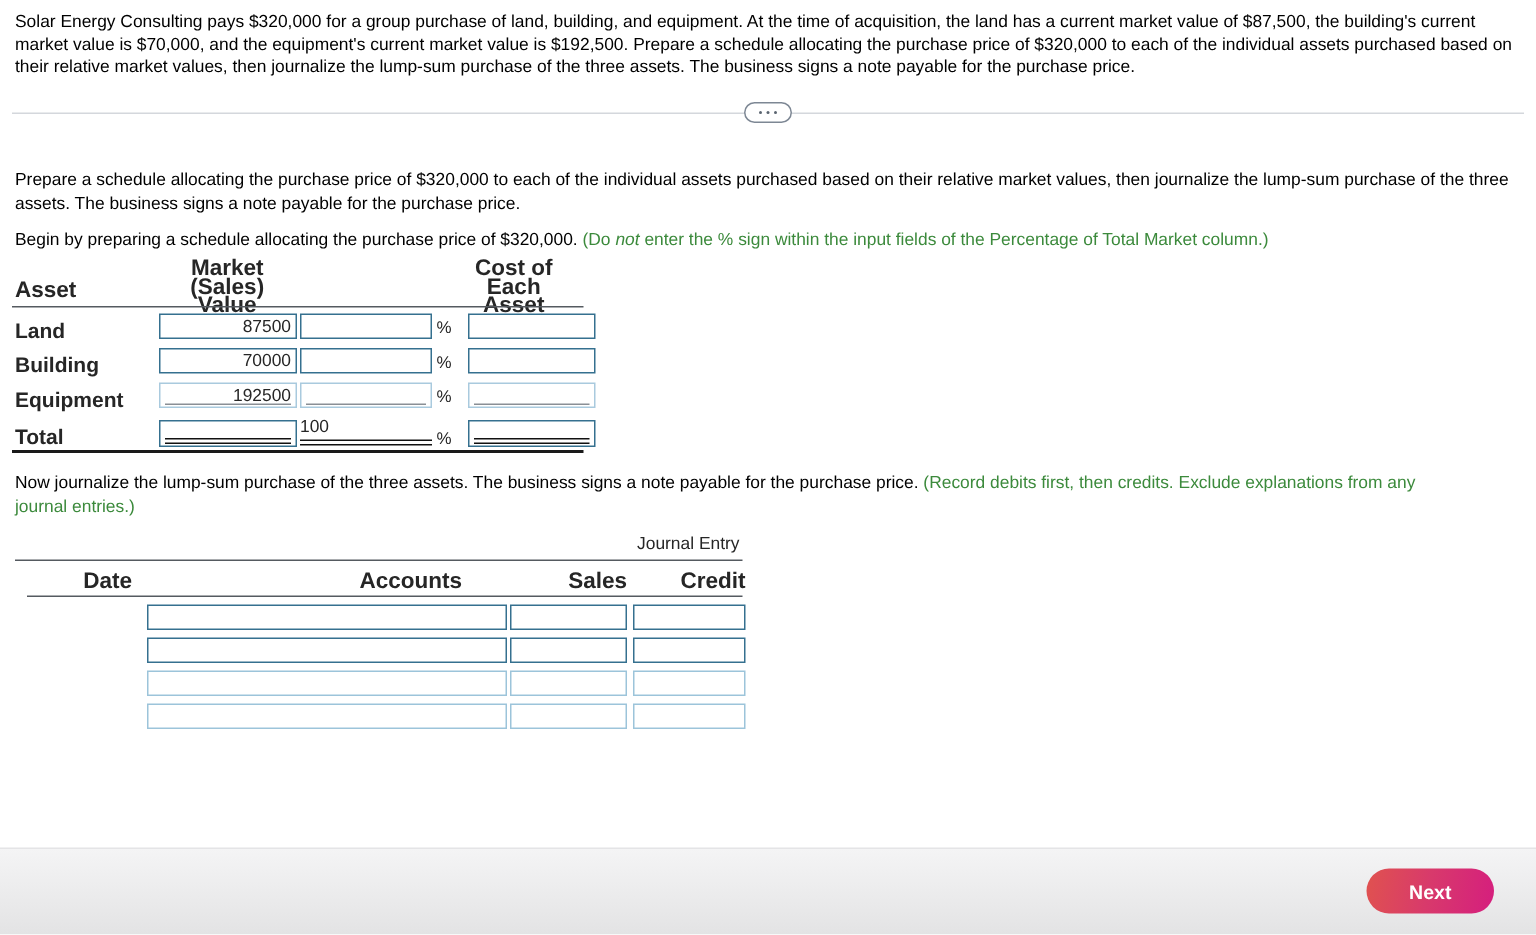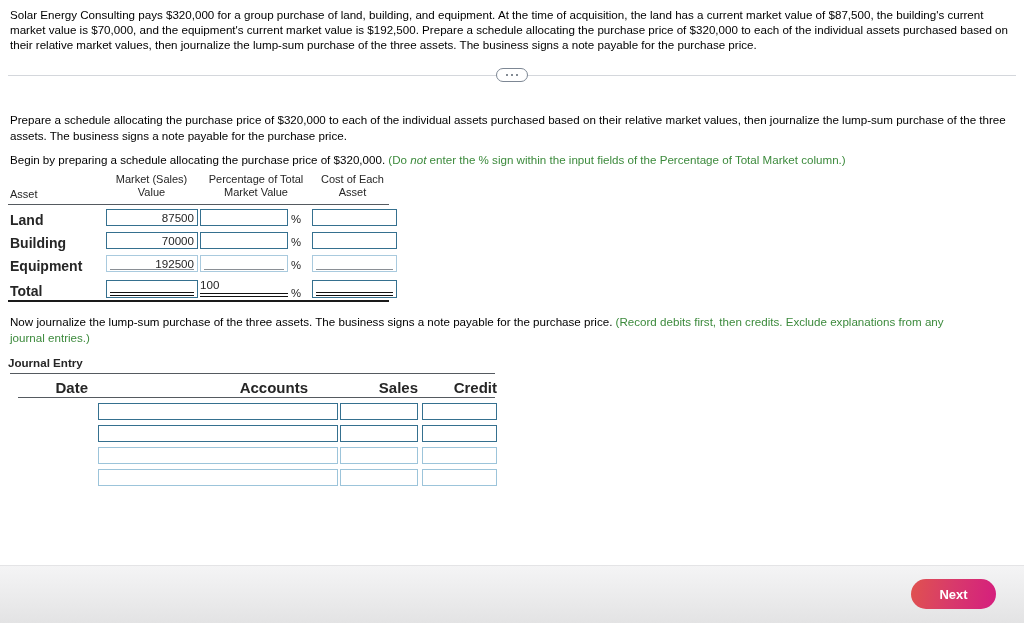--- a/index.html
+++ b/index.html
@@ -79,31 +79,31 @@
     position: absolute;
     left: 8px; top: 173px;
     width: 400px;
   }
   .alloc-head {
     position: relative;
     height: 30px;
   }
   .ah {
     position: absolute;
-    font-size: 11px;
-    font-weight: normal;
+    font-size: 15px;
+    font-weight: bold;
     color: #262626;
     text-align: center;
     line-height: 12.5px;
     top: 0;
   }
   .ah-asset { left: 2px; top: 15px; text-align: left; width: 70px; }
   .ah-mkt  { left: 96px; width: 95px; }
   .ah-pct  { left: 191px; width: 114px; }
-  .ah-cost { left: 302px; width: 85px; }
+  .ah-cost { left: 292px; width: 85px; }
 
   .alloc-rule-top {
     position: absolute;
     left: 0px; top: 31px;
     width: 381px; height: 1px;
     background: #555a60;
   }
   .alloc-rule-bottom {
     position: absolute;
     left: 0px; top: 127px;
@@ -183,23 +183,23 @@
   
   .journal {
     position: absolute;
     left: 8px; top: 356px;
     width: 500px;
   }
   .je-title {
     position: absolute;
     left: 0; top: 0;
     width: 485px;
-    text-align: left;
-    font-size: 11.6px;
-    font-weight: bold;
+    text-align: right;
+    font-size: 11.6px;
+    font-weight: normal;
     color: #262626;
   }
   .je-rule-1 {
     position: absolute;
     left: 2px; top: 17px;
     width: 485px; height: 1px;
     background: #555a60;
   }
   .je-rule-2 {
     position: absolute;
@@ -276,24 +276,20 @@
     <span>Begin by preparing a schedule allocating the purchase price of $320,000. </span><span class="green"><span>(Do </span><i>not</i><span> enter the % sign within the input fields of the Percentage of Total Market column.)</span></span>
   </div>
 
   <div class="alloc">
     <div class="alloc-head">
       <div class="ah ah-asset">Asset</div>
       <div class="ah ah-mkt">
         <div>Market (Sales)</div>
         <div>Value</div>
       </div>
-      <div class="ah ah-pct">
-        <div>Percentage of Total</div>
-        <div>Market Value</div>
-      </div>
       <div class="ah ah-cost">
         <div>Cost of Each</div>
         <div>Asset</div>
       </div>
     </div>
     <div class="alloc-rule-top"></div>
 
     <div class="arow" style="top:36px">
       <div class="arow-label">Land</div>
       <div class="cell mkt">87500</div>

